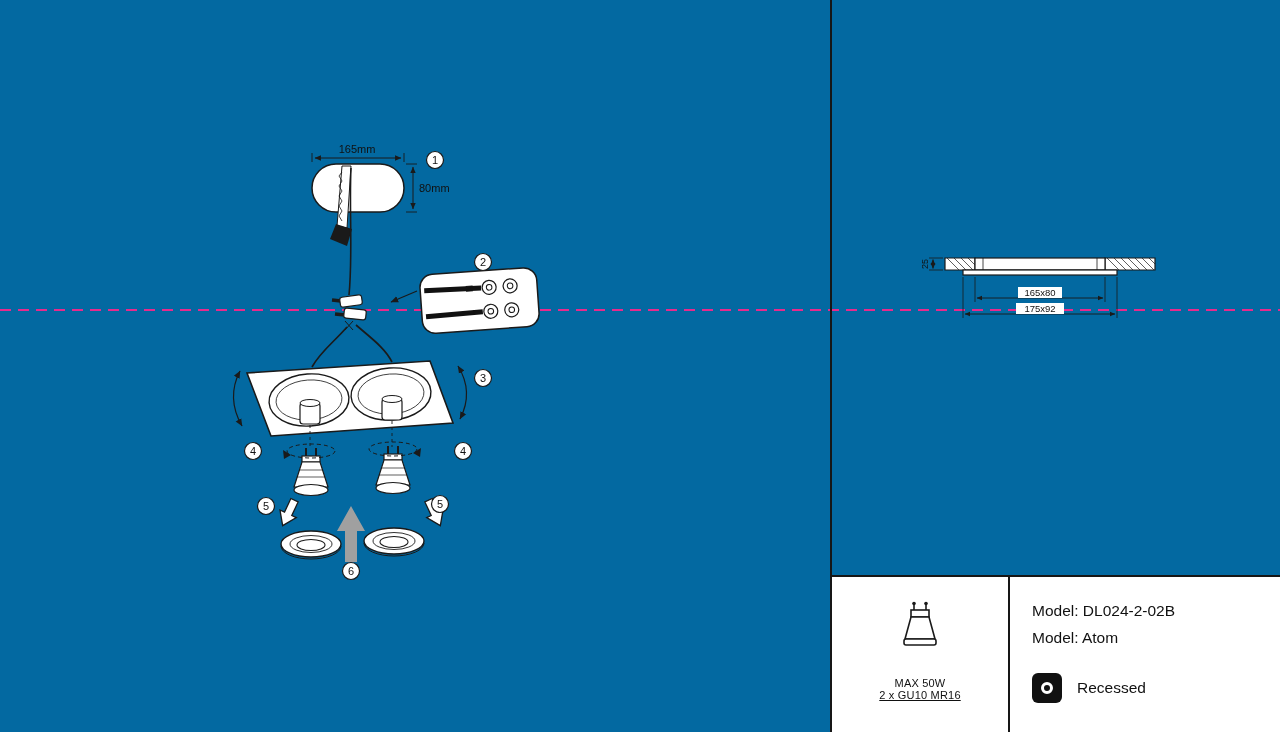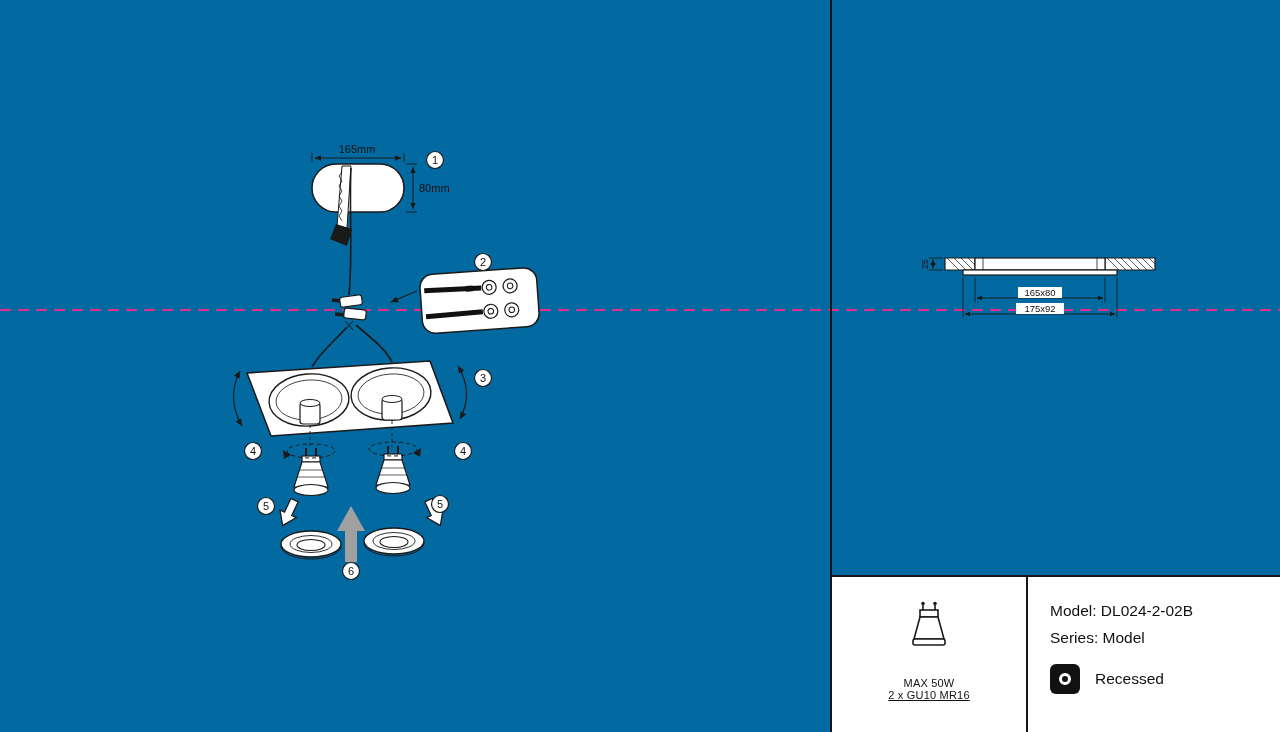--- a/index.html
+++ b/index.html
@@ -15,29 +15,29 @@
   .svg-left  { position:absolute; left:0; top:0; }
   .svg-right { position:absolute; left:830px; top:240px; }
 
   .v-divider { position:absolute; left:830px; top:0; width:2px; height:732px; background:#161616; }
 
   .spec-panel {
     position:absolute; left:832px; top:575px; width:448px; height:157px;
     border-top:2px solid #161616; display:flex; background:#fff;
   }
   .spec-left {
-    width:196px; border-right:2px solid #161616;
+    width:178px; border-right:2px solid #161616;
     display:flex; flex-direction:column; align-items:center; padding-top:24px;
   }
   .max-power { margin-top:28px; font-size:11px; letter-spacing:.2px; }
   .lamp-count { font-size:11px; letter-spacing:.2px;text-decoration:underline; }
 
   .spec-right { flex:1; padding:20px 0 5px 22px; }
   .spec-line { font-size:15.5px; line-height:27px; }
-  .mount-row { margin-top:13px; display:flex; align-items:center; gap:15px; }
+  .mount-row { margin-top:22px; display:flex; align-items:center; gap:15px; }
   .mount-icon {
     width:30px; height:30px; background:#111; border-radius:6px;
     display:flex; align-items:center; justify-content:center;
   }
   .mount-ring { width:12px; height:12px; border:3.5px solid #fff; border-radius:50%; display:block; }
   .mount-label { font-size:15.5px; }
 
   svg text { font-family:"Liberation Sans", sans-serif; fill:#111; }
 </style>
 </head>
@@ -235,21 +235,21 @@
           <rect x="11" y="9" width="18" height="7"></rect>
           <polygon points="11,16 29,16 35,38 5,38"></polygon>
           <rect x="4" y="38" width="32" height="6" rx="2"></rect>
         </g>
       </svg>
       <div class="max-power">MAX 50W</div>
       <div class="lamp-count">2 x GU10 MR16</div>
     </div>
     <div class="spec-right">
       <div class="spec-line">Model: DL024-2-02B</div>
-      <div class="spec-line">Series: Model</div>
+      <div class="spec-line">Model: Atom</div>
       <div class="mount-row">
         <span class="mount-icon">
           <span class="mount-ring"></span>
         </span>
         <span class="mount-label">Recessed</span>
       </div>
     </div>
   </div>
 
 </div>

